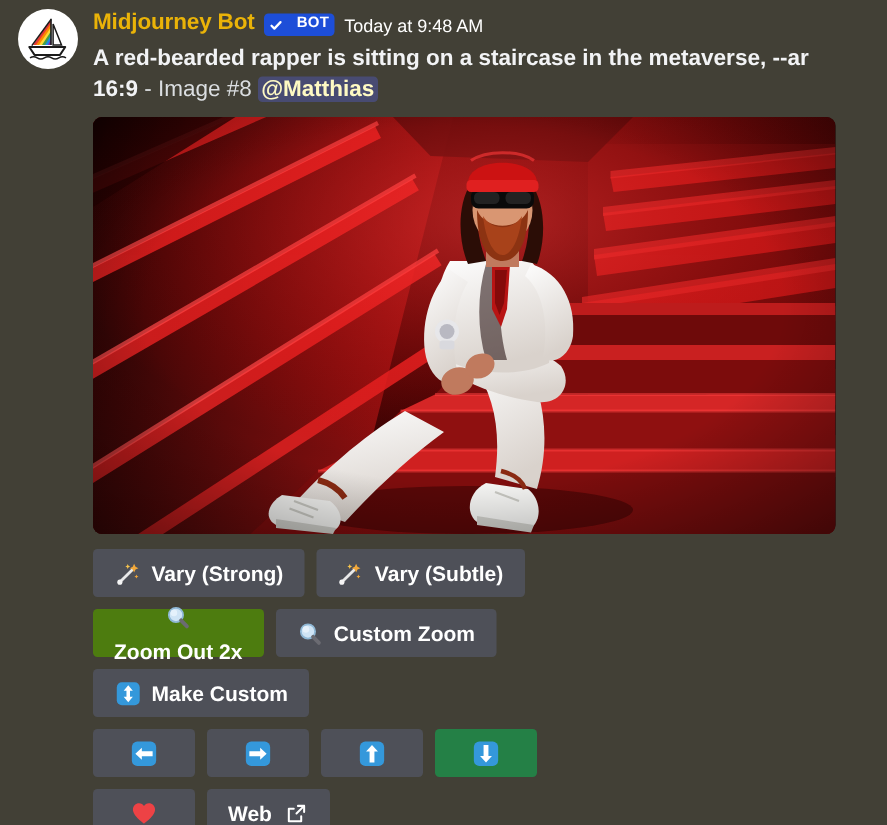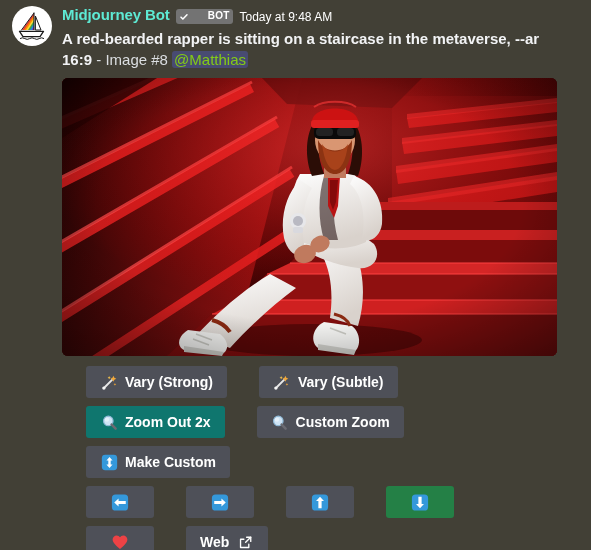--- a/index.html
+++ b/index.html
@@ -39,31 +39,31 @@
     margin-left: 62px;
     padding-right: 10px;
   }
   .msg-head {
     display: flex;
     align-items: center;
     height: 22px;
     gap: 6px;
   }
   .username {
-    color: #5eead4;
+    color: #eab308;
     font-size: 15px;
     font-weight: bold;
     line-height: 20px;
     letter-spacing: -0.1px;
   }
   .bot-tag {
     display: inline-flex;
     align-items: center;
-    gap: 19px;
-    background: #737373;
+    gap: 9px;
+    background: #1d4ed8;
     color: #ffffff;
     font-size: 10px;
     font-weight: bold;
     line-height: 1;
     padding: 2px 4px 3px 3px;
     border-radius: 3px;
     position: relative;
     top: 1px;
     justify-content: center;
   }
@@ -90,22 +90,22 @@
     line-height: 21px;
     margin-top: 2px;
     max-width: 490px;
   }
   .msg-text .plain {
     font-weight: normal;
     color: #dbdee1;
   }
   .mention {
     background: rgba(88, 101, 242, 0.32);
-    color: #84cc16;
-    font-weight: normal;
+    color: #fef9c3;
+    font-weight: bold;
     border-radius: 3px;
     padding: 0 2px;
   }
 
   
   .attachment {
     margin-left: 62px;
     margin-top: 8px;
     width: 495px;
     height: 278px;
@@ -137,23 +137,22 @@
     background: #4e5058;
     color: #ffffff;
     font-size: 14px;
     font-weight: bold;
     line-height: 1;
     border: none;
     cursor: pointer;
     box-sizing: border-box;
     white-space: nowrap;
     font-family: "Liberation Sans", sans-serif;
-    margin-left: 24px;
-  }
-  .btn.primary { background: #0f766e; }
+  }
+  .btn.primary { background: #4d7c0f; flex-direction: column; }
   .btn.success { background: #248046; }
   .btn.icon-only { padding: 0; width: 68px; }
   .btn.heart-btn { padding: 0; width: 68px; }
   .btn-emoji {
     display: inline-flex;
     align-items: center;
     justify-content: center;
     width: 18px;
     height: 18px;
     flex: none;

